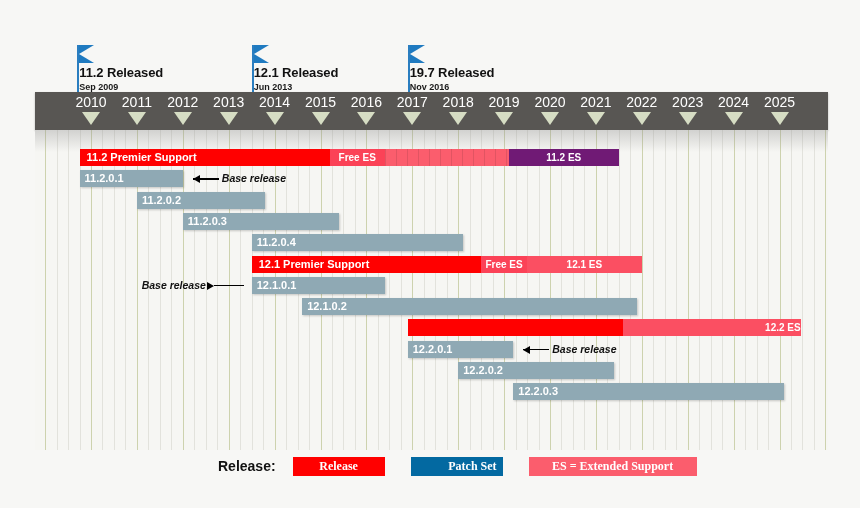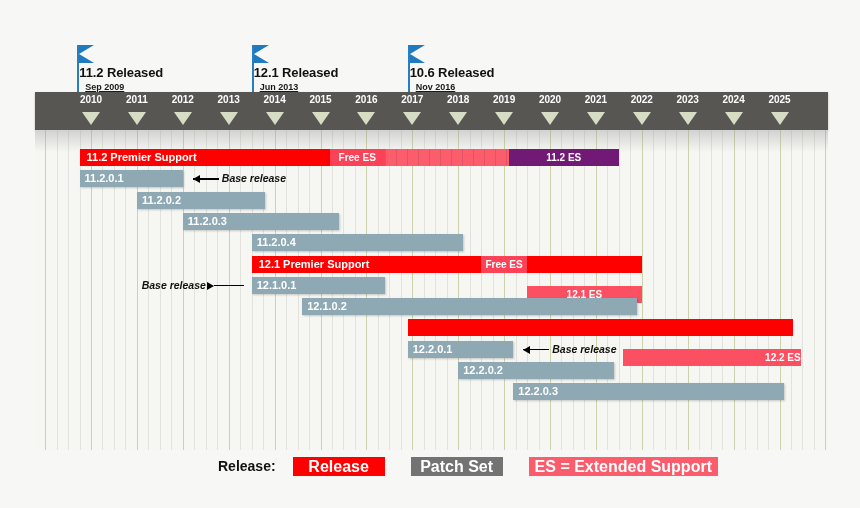--- a/index.html
+++ b/index.html
@@ -46,26 +46,25 @@
     position: absolute;
     left: 2px;
     top: 20px;
     font-size: 13px;
     font-weight: bold;
     color: #111111;
     letter-spacing: -0.1px;
   }
   .flag-date {
     position: absolute;
-    left: 8px;
+    left: 2px;
     top: 37px;
     font-size: 9px;
     font-weight: bold;
     color: #1a1a1a;
-    text-decoration: underline;
   }
 
   
   #axis {
     position: absolute;
     left: 35px;
     top: 92px;
     width: 793px;
     height: 38px;
     background: #585653;
@@ -73,22 +72,22 @@
   }
   .year-tick {
     position: absolute;
     top: 0;
     height: 38px;
   }
   .year-label {
     position: absolute;
     top: 2px;
     transform: translateX(-50%);
-    font-size: 10px;
-    font-weight: bold;
+    font-size: 14px;
+    font-weight: normal;
     color: #ffffff;
     white-space: nowrap;
   }
   .year-arrow {
     position: absolute;
     top: 20px;
     transform: translateX(-50%);
     width: 0;
     height: 0;
     border-left: 9px solid transparent;
@@ -179,21 +178,20 @@
       rgba(0,0,0,0.10) 1px,
       rgba(255,255,255,0) 1px,
       rgba(255,255,255,0) 11px
     );
   }
   .seg.es {
     background: #701a75;
   }
   .seg.es-strong {
     background: #fb4f62;
-    margin-top: 30px;
   }
 
   
   .annot {
     position: absolute;
     font-size: 10.5px;
     font-style: italic;
     font-weight: bold;
     color: #111111;
     white-space: nowrap;
@@ -241,29 +239,30 @@
   #legend .legend-title {
     font-size: 14px;
     font-weight: bold;
     color: #111111;
     margin-right: 17px;
   }
   .legend-chip {
     height: 19px;
     line-height: 19px;
     text-align: center;
-    font-size: 16px;
+    font-size: 12px;
     font-weight: bold;
     color: #ffffff;
     margin-right: 26px;
     padding: 0 6px;
     box-sizing: border-box;
+    font-family: Liberation Serif, serif;
   }
   .legend-chip.release { background: #ff0000; min-width: 92px; }
-  .legend-chip.patch   { background: #737373; min-width: 92px; }
+  .legend-chip.patch   { background: #0369a1; min-width: 92px; text-align: right; }
   .legend-chip.es      { background: #fb5d6d; min-width: 168px; margin-right: 0; }
 </style>
 </head>
 <body>
 
 <div id="canvas">
 
   <div id="flags">
       <div class="flag" style="left: 77.23px; top: 45px;">
         <div class="flag-pole"></div>
@@ -273,21 +272,21 @@
       </div>
       <div class="flag" style="left: 251.65px; top: 45px;">
         <div class="flag-pole"></div>
         <div class="flag-banner"></div>
         <div class="flag-title">12.1 Released</div>
         <div class="flag-date">Jun 2013</div>
       </div>
       <div class="flag" style="left: 407.71px; top: 45px;">
         <div class="flag-pole"></div>
         <div class="flag-banner"></div>
-        <div class="flag-title">10.6 Released</div>
+        <div class="flag-title">19.7 Released</div>
         <div class="flag-date">Nov 2016</div>
       </div>
     </div>
 
   <div id="axis">
       <div class="year-tick" style="left: 56px;">
         <div class="year-label">2010</div>
         <div class="year-arrow"></div>
       </div>
       <div class="year-tick" style="left: 101.9px;">

